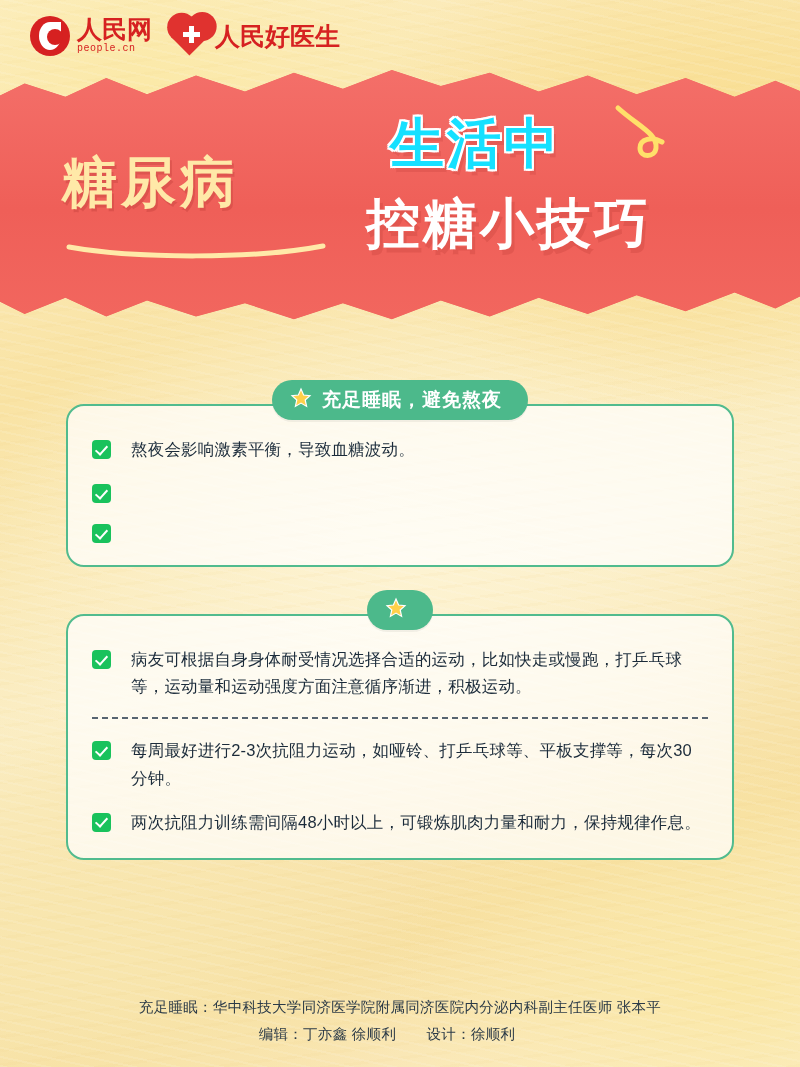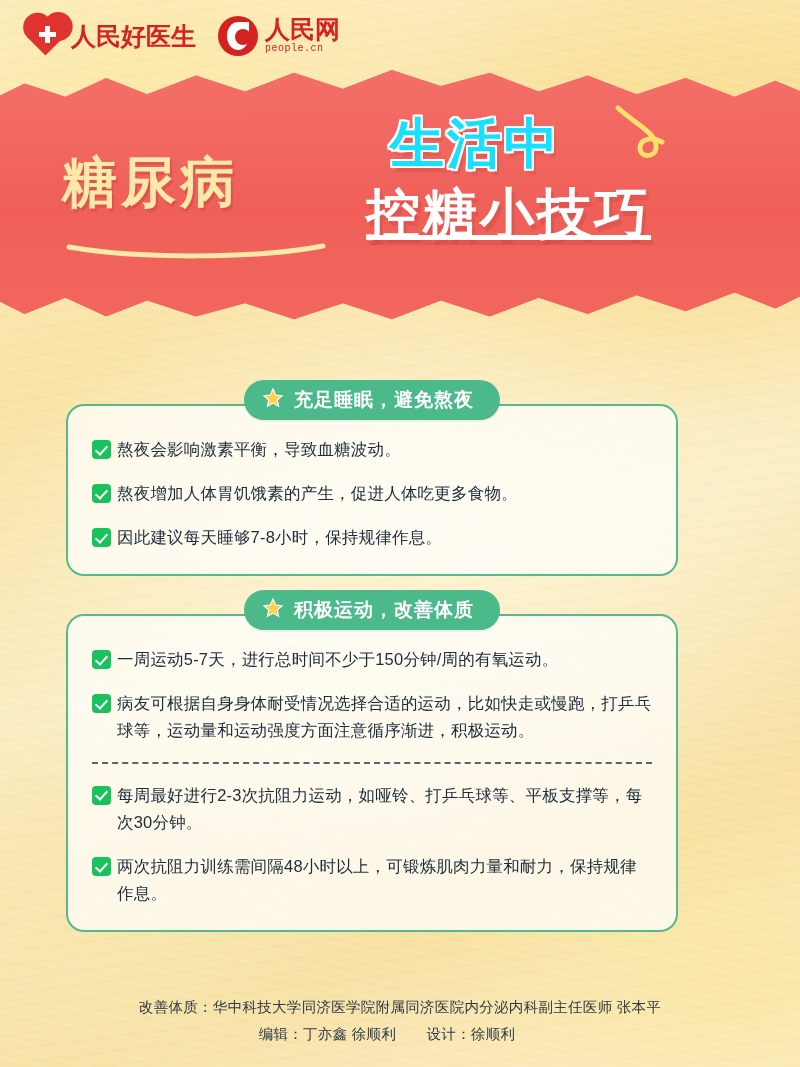--- a/index.html
+++ b/index.html
@@ -188,42 +188,41 @@
     letter-spacing: 3px;
     z-index: 7;
     text-shadow:
       -2px 0 #fff, 0 -2px #fff, 2px 0 #fff, 0 2px #fff,
       -2px -2px #fff, 2px -2px #fff, -2px 2px #fff, 2px 2px #fff,
       4px 6px 0 rgba(190,60,55,.25);
   }
   .title-sub2 {
     position: absolute;
     left: 366px;
-    top: 178px;
+    top: 188px;
     font-size: 54px;
     font-weight: bold;
     color: #fff;
     letter-spacing: 3px;
     z-index: 7;
     text-shadow: 3px 5px 0 rgba(190,60,55,.28);
-    text-decoration: underline;
   }
   .swirl {
     position: absolute;
     left: 612px;
     top: 104px;
     z-index: 7;
   }
 
   
   .section {
     position: absolute;
     z-index: 6;
     left: 66px;
-    width: 612px;
+    width: 668px;
   }
   .section-head {
     display: flex;
     justify-content: center;
     position: relative;
     z-index: 3;
   }
   .pill {
     display: inline-flex;
     align-items: center;
@@ -244,21 +243,21 @@
     margin-top: -16px;
     background: rgba(255,255,255,.72);
     border: 2px solid #51bb8e;
     border-radius: 18px;
     padding: 30px 24px 20px 24px;
     box-sizing: border-box;
   }
   .bullet {
     display: flex;
     align-items: flex-start;
-    gap: 6px;
+    gap: 20px;
     margin: 0 0 17px 0;
   }
   .bullet:last-child { margin-bottom: 2px; }
   .check {
     flex: none;
     width: 19px; height: 19px;
     border-radius: 4px;
     background: #19c25c;
     position: relative;
     margin-top: 4px;
@@ -307,35 +306,35 @@
 </style>
 </head>
 <body>
 
 <div class="bg">
   <div class="bg-grain"></div>
 </div>
 
 <div class="logo-bar">
   <div class="logo">
+    <div class="logo-mark">
+      <div class="people-mark"></div>
+    </div>
+    <div class="logo-col">
+      <div class="logo-text-cn">人民网</div>
+      <div class="logo-text-en">people.cn</div>
+    </div>
+  </div>
+  <div class="logo">
     <div class="heart-mark">
       <div class="heart"></div>
       <div class="cross-v"></div>
       <div class="cross-h"></div>
     </div>
     <div class="logo2-text">人民好医生</div>
-  </div>
-  <div class="logo">
-    <div class="logo-mark">
-      <div class="people-mark"></div>
-    </div>
-    <div class="logo-col">
-      <div class="logo-text-cn">人民网</div>
-      <div class="logo-text-en">people.cn</div>
-    </div>
   </div>
 </div>
 
 <div class="banner">
   <div class="banner-inner"></div>
 </div>
 <div class="title-main">糖尿病</div>
 <div class="title-underline">
   <svg width="260" height="18" viewBox="0 0 260 18">
     <path d="M3 4 C 70 16, 190 16, 257 3" stroke="#ffe9a8" stroke-width="5" fill="none" stroke-linecap="round"></path>
@@ -360,60 +359,53 @@
       <span class="pill-label">充足睡眠，避免熬夜</span>
     </div>
   </div>
   <div class="card">
     <div class="bullet">
       <span class="check"></span>
       <span class="bullet-text">熬夜会影响激素平衡，导致血糖波动。</span>
     </div>
     <div class="bullet">
       <span class="check"></span>
-      <span class="bullet-text">熬夜增加人体胃饥饿素的产生，促进人体吃更多食物。</span>
-    </div>
-    <div class="bullet">
-      <span class="check"></span>
-      <span class="bullet-text">因此建议每天睡够7-8小时，保持规律作息。</span>
+    </div>
+    <div class="bullet">
+      <span class="check"></span>
     </div>
   </div>
 </section>
 
 <section class="section" id="section-exercise">
   <div class="section-head">
     <div class="pill">
       <span class="pill-star">
         <svg width="22" height="22" viewBox="0 0 22 22">
           <polygon points="11,2 13.6,8 20,8.7 15.2,13 16.6,19.4 11,16.1 5.4,19.4 6.8,13 2,8.7 8.4,8" fill="#ffd04a" stroke="#fff" stroke-width="1.2"></polygon>
         </svg>
       </span>
-      <span class="pill-label">积极运动，改善体质</span>
     </div>
   </div>
   <div class="card">
     <div class="bullet">
       <span class="check"></span>
-      <span class="bullet-text">一周运动5-7天，进行总时间不少于150分钟/周的有氧运动。</span>
-    </div>
-    <div class="bullet">
-      <span class="check"></span>
       <span class="bullet-text">病友可根据自身身体耐受情况选择合适的运动，比如快走或慢跑，打乒乓球等，运动量和运动强度方面注意循序渐进，积极运动。</span>
     </div>
     <hr class="divider">
     <div class="bullet">
       <span class="check"></span>
       <span class="bullet-text">每周最好进行2-3次抗阻力运动，如哑铃、打乒乓球等、平板支撑等，每次30分钟。</span>
     </div>
     <div class="bullet">
       <span class="check"></span>
       <span class="bullet-text">两次抗阻力训练需间隔48小时以上，可锻炼肌肉力量和耐力，保持规律作息。</span>
     </div>
   </div>
 </section>
 
 <footer class="footer">
-  <div class="footer-line">改善体质：华中科技大学同济医学院附属同济医院内分泌内科副主任医师 张本平</div>
+  <div class="footer-line">充足睡眠：华中科技大学同济医学院附属同济医院内分泌内科副主任医师 张本平</div>
   <div class="footer-line second">
     <span>编辑：丁亦鑫 徐顺利</span>
     <span>设计：徐顺利</span>
   </div>
 </footer>
 
 </body></html>

